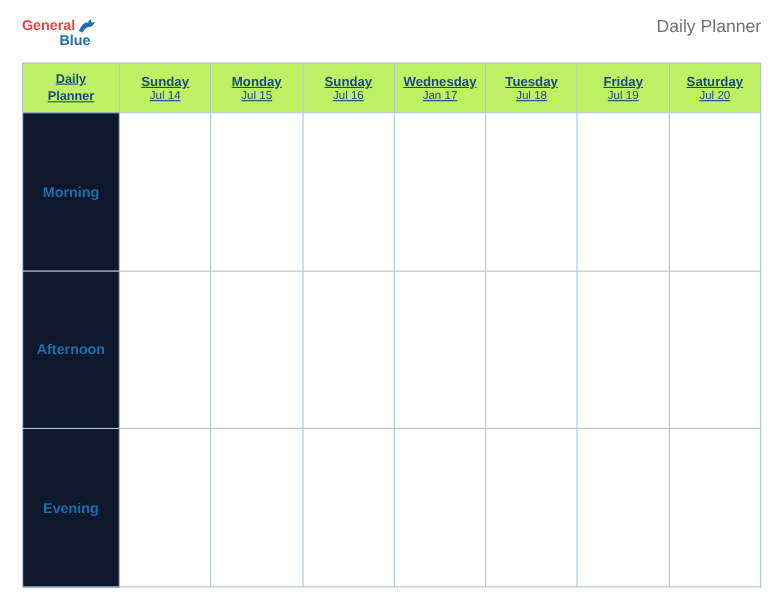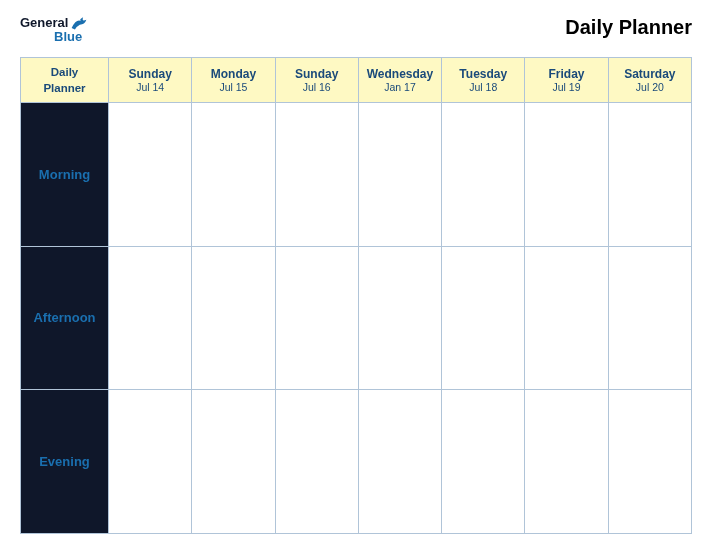--- a/index.html
+++ b/index.html
@@ -21,21 +21,21 @@
     }
 
     .logo-area {
       display: flex;
       flex-direction: column;
       align-items: flex-start;
     }
 
     .logo-general {
       font-size: 13px;
-      color: #0f172a;
+      color: #ef4444;
       font-weight: bold;
       line-height: 1.1;
     }
 
     .logo-blue {
       font-size: 13px;
       color: #1a6faf;
       font-weight: bold;
       line-height: 1.1;
       padding-left: 34px;
@@ -47,23 +47,23 @@
       height: 14px;
       margin-left: 2px;
       vertical-align: middle;
     }
 
     .header-title {
       text-align: right;
     }
 
     .header-title .title-main {
-      font-size: 20px;
-      font-weight: bold;
-      color: #000000;
+      font-size: 16px;
+      font-weight: normal;
+      color: #737373;
       display: block;
     }
 
     .header-title .title-sub {
       font-size: 13px;
       font-weight: bold;
       color: #1a6faf;
       display: block;
     }
 
@@ -74,25 +74,26 @@
       table-layout: fixed;
     }
 
     .planner-table th, .planner-table td {
       border: 1px solid #b0c4d8;
       text-align: center;
       vertical-align: middle;
     }
 
     .planner-table thead tr th {
-      background: #fef9c3;
+      background: #bef264;
       padding: 6px 2px;
       font-size: 11.5px;
       color: #1a4a7a;
       font-weight: bold;
+      text-decoration: underline;
     }
 
     .col-label {
       width: 88px;
     }
 
     .col-day {
       
     }
 

